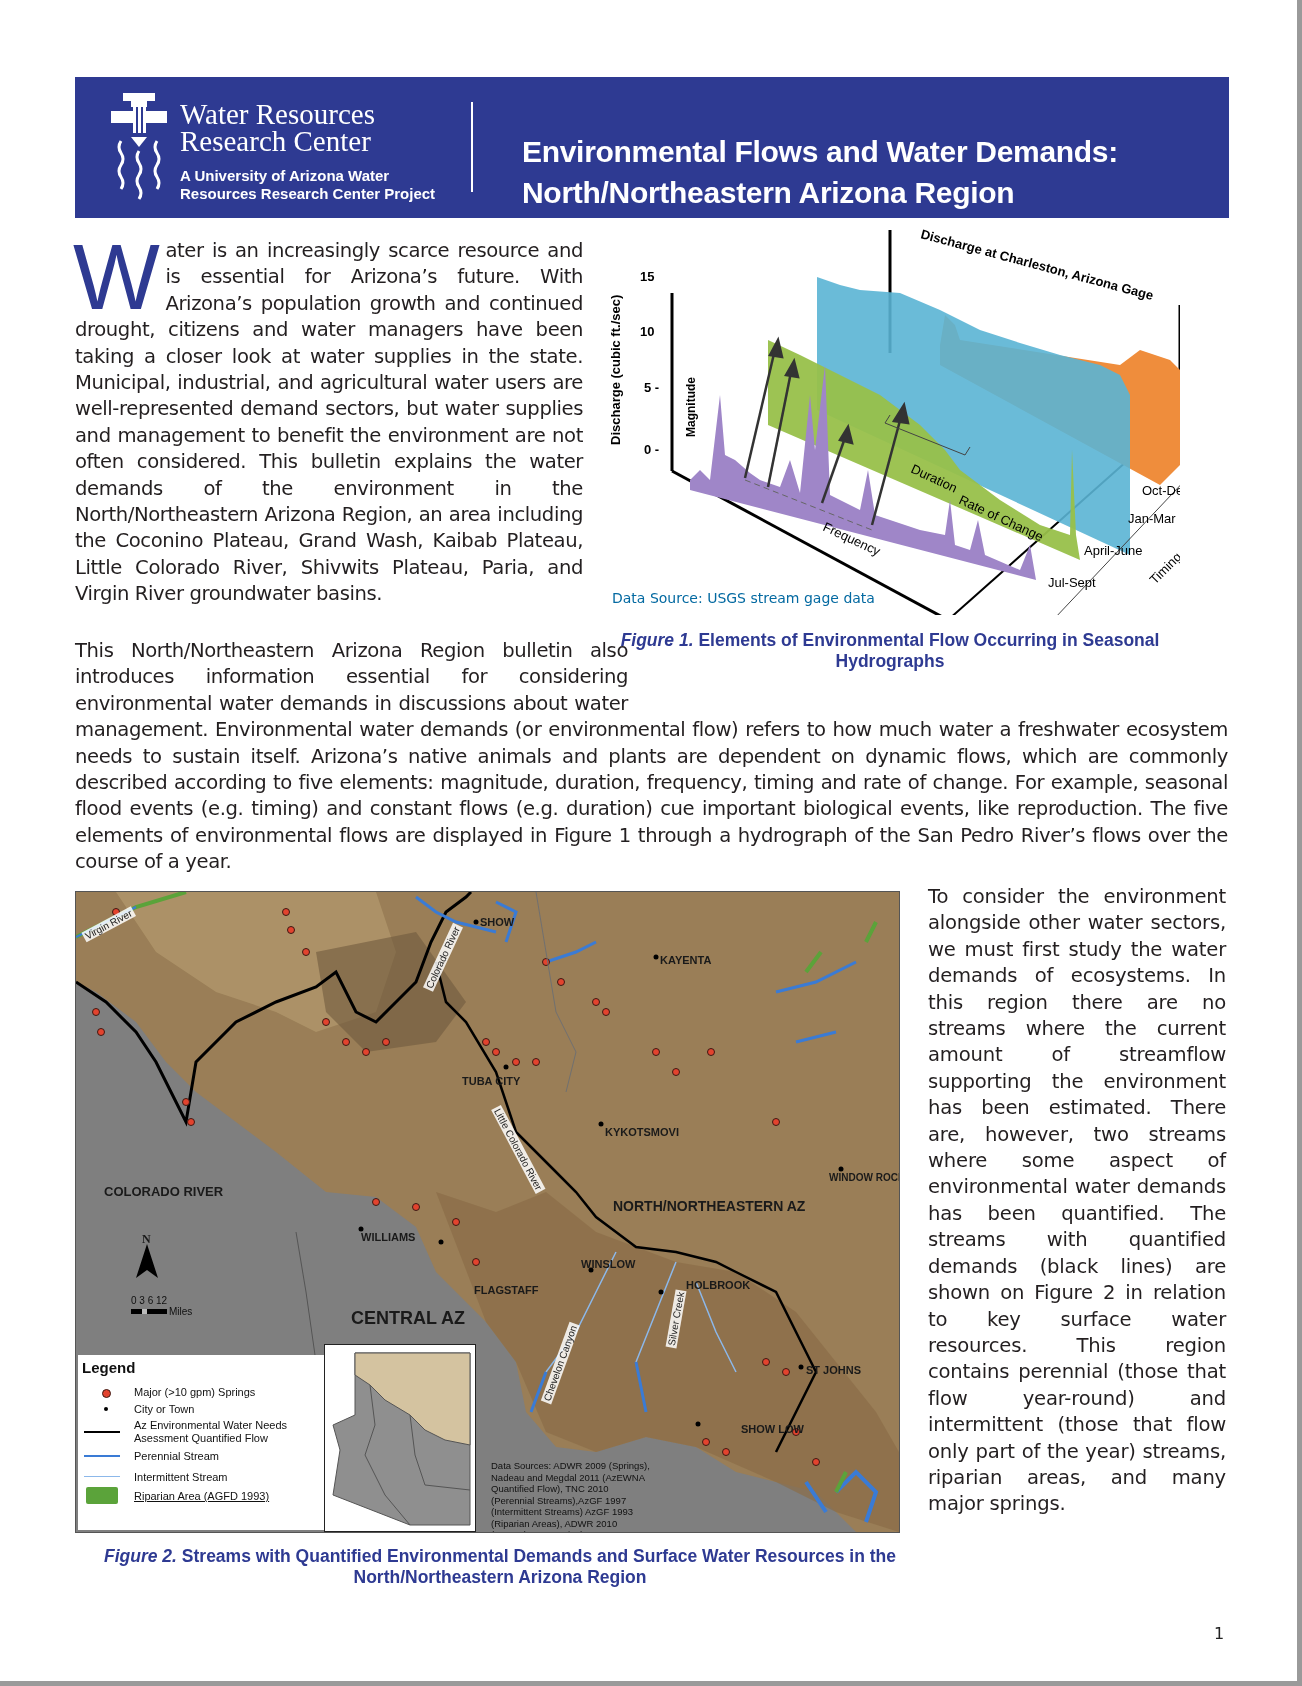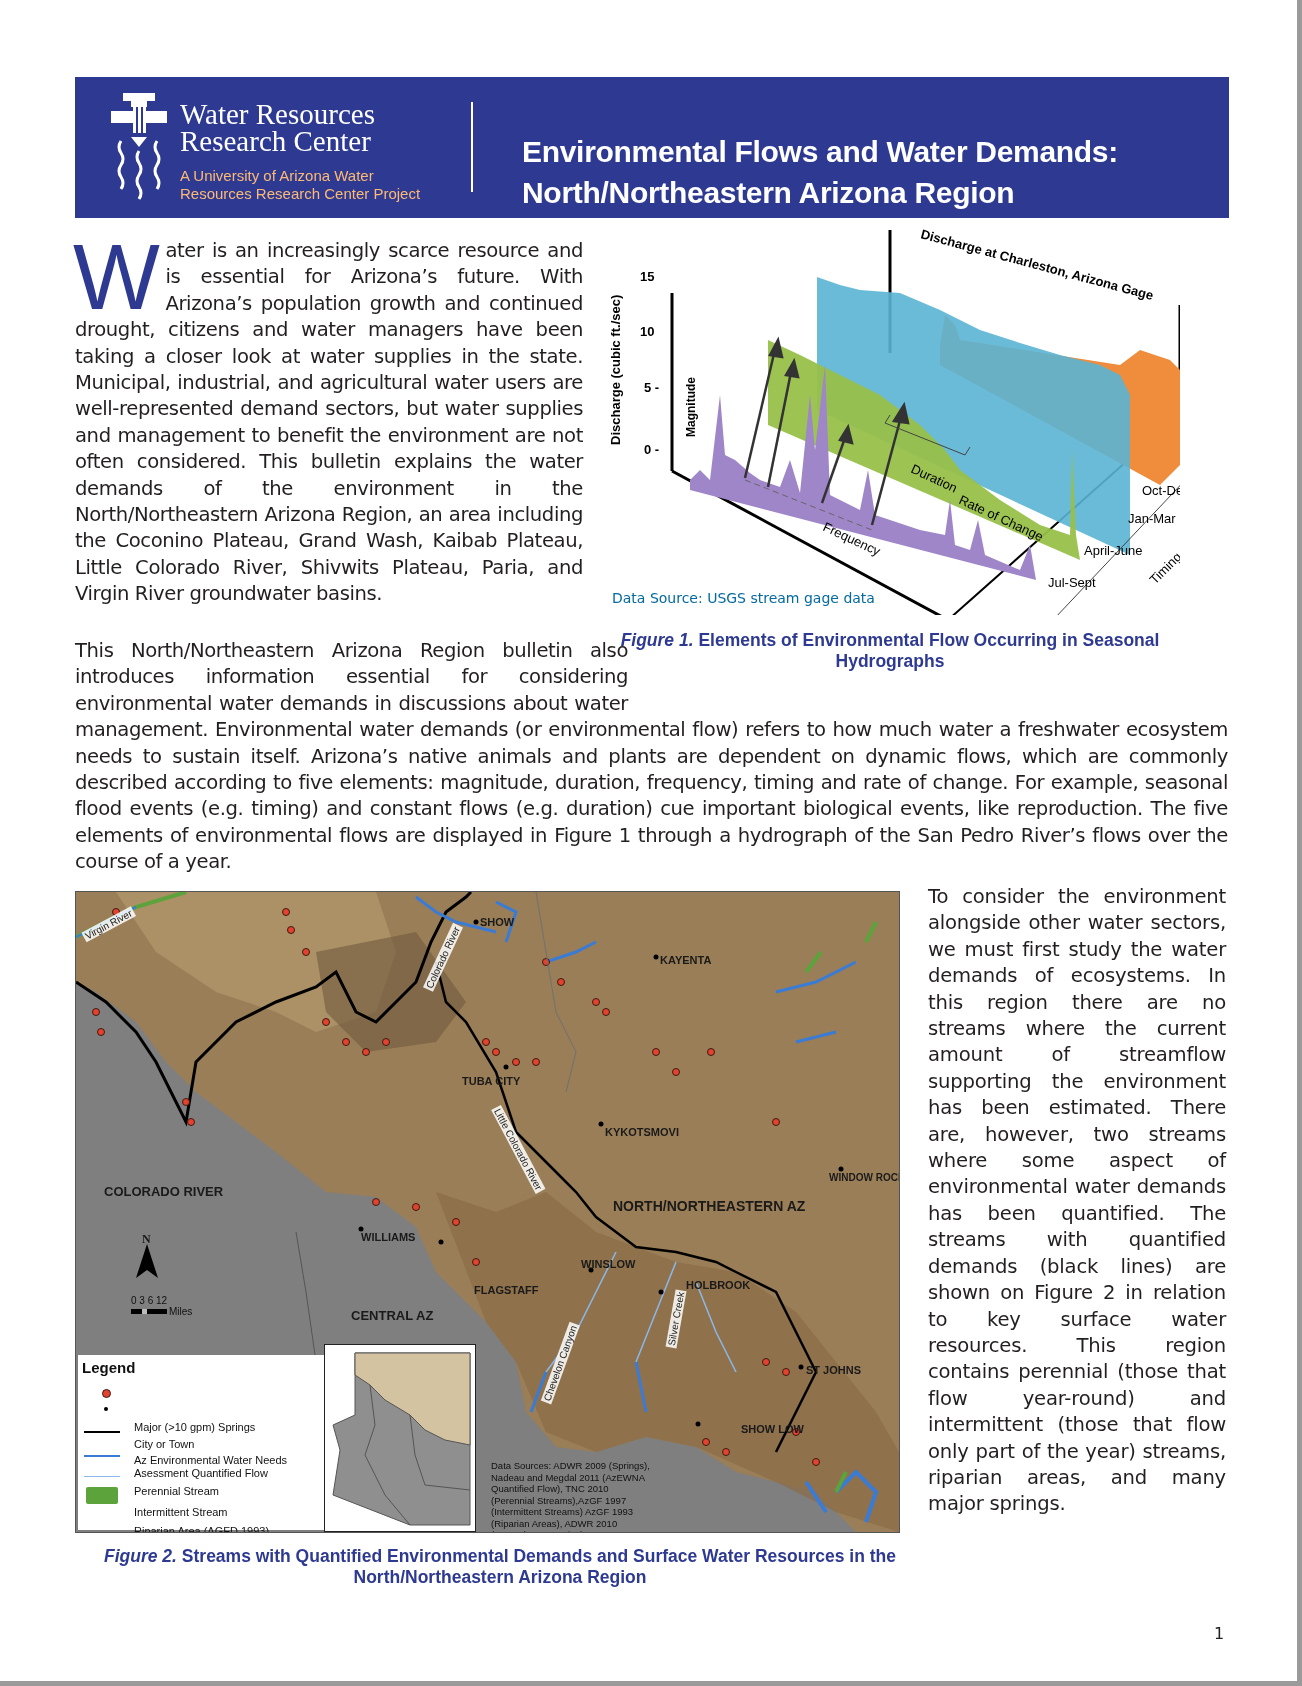--- a/index.html
+++ b/index.html
@@ -4,21 +4,21 @@
 <style>
   html, body { margin:0; padding:0; }
   body { width:1302px; height:1686px; background:#ffffff; position:relative; overflow:hidden; font-family:"Liberation Sans", sans-serif; color:#231f20; }
   .page-border-r { position:absolute; right:0; top:0; width:5px; height:1686px; background:#9a9a9a; }
   .page-border-b { position:absolute; left:0; bottom:0; width:1302px; height:5px; background:#9a9a9a; }
 
   
   .banner { position:absolute; left:75px; top:77px; width:1154px; height:141px; background:#2e3a92; color:#fff; }
   .logo-glyph { position:absolute; left:36px; top:16px; width:56px; height:110px; }
   .org-name { position:absolute; left:105px; top:24px; font-family:"Liberation Serif", serif; font-size:29px; line-height:27px; color:#fff; }
-  .org-sub { position:absolute; left:105px; top:90px; font-family:"Liberation Sans", sans-serif; font-weight:normal; font-size:15px; line-height:18px; color:#fdba74; }
+  .org-sub { position:absolute; left:105px; top:90px; font-family:"Liberation Sans", sans-serif; font-weight:bold; font-size:15px; line-height:18px; color:#ffffff; }
   .banner-divider { position:absolute; left:396px; top:25px; width:2px; height:90px; background:#fff; }
   .banner-title { position:absolute; left:447px; top:30px; font-family:"Liberation Sans", sans-serif; font-weight:bold; font-size:30px; line-height:41px; color:#fff; letter-spacing:-0.3px;margin-top:24px; }
 
   
   .p { position:absolute; font-family:"DejaVu Sans", sans-serif; font-size:19.6px; line-height:26.4px; text-align:justify; color:#231f20; letter-spacing:-0.4px; }
   .p1 { left:75px; top:238px; width:508px; }
   .dropcap { float:left; font-family:"Liberation Sans", sans-serif; color:#2e3a92; font-size:92px; line-height:70px; margin:4px 6px 0 -2px; }
   .p2 { left:75px; top:638px; width:1153px; }
   .p2 .wrapfloat { float:right; width:600px; height:54px; }
   .p3 { left:928px; top:884px; width:298px; letter-spacing:-0.2px; }
@@ -33,21 +33,21 @@
   .datasrc1 { position:absolute; left:612px; top:590px; font-family:"DejaVu Sans", sans-serif; font-size:14px; color:#0369a1; }
 
   
   .map { position:absolute; left:75px; top:891px; width:823px; height:640px; border:1px solid #555; background:#7f7f7f; overflow:hidden; }
   .map svg { position:absolute; left:0; top:0; }
   .maplbl { position:absolute; font-family:"Liberation Sans", sans-serif; font-weight:bold; font-size:11px; color:#1a1a1a; white-space:nowrap; }
   .maplbl.big { font-size:14px; }
   .rivlbl { position:absolute; font-family:"Liberation Sans", sans-serif; font-size:10px; color:#222; background:rgba(255,255,255,0.85); padding:0 2px; white-space:nowrap; transform-origin:left center; }
   .legend { position:absolute; left:2px; top:463px; width:270px; height:175px; background:#fff; }
   .legend-title { position:absolute; left:4px; top:4px; font-family:"Liberation Sans", sans-serif; font-weight:bold; font-size:15px; color:#111; }
-  .lg-item { position:absolute; left:56px; font-family:"Liberation Sans", sans-serif; font-size:11px; line-height:13px; color:#111;margin-top:35px; }
+  .lg-item { position:absolute; left:56px; font-family:"Liberation Sans", sans-serif; font-size:11px; line-height:13px; color:#111; }
   .lg-sym { position:absolute; }
   .inset { position:absolute; left:248px; top:452px; width:150px; height:186px; background:#fff; border:1px solid #222; }
   .map-src { position:absolute; left:415px; top:568px; font-family:"Liberation Sans", sans-serif; font-size:9.5px; line-height:11.5px; color:#111; width:160px; }
   .scale { position:absolute; left:55px; top:403px; font-family:"Liberation Sans", sans-serif; font-size:10px; color:#111; }
   .page-num { position:absolute; left:1214px; top:1624px; font-family:"DejaVu Sans", sans-serif; font-size:16px; color:#222; }
 </style>
 </head>
 <body>
 
 <div class="page-border-r"></div>
@@ -233,21 +233,21 @@
   <div class="maplbl" style="left:529px;top:234px;">KYKOTSMOVI</div>
   <div class="maplbl" style="left:753px;top:280px;font-size:10px;">WINDOW ROCK</div>
   <div class="maplbl" style="left:285px;top:339px;">WILLIAMS</div>
   <div class="maplbl" style="left:398px;top:364px;margin-top:28px;">FLAGSTAFF</div>
   <div class="maplbl" style="left:505px;top:366px;">WINSLOW</div>
   <div class="maplbl" style="left:610px;top:387px;">HOLBROOK</div>
   <div class="maplbl" style="left:730px;top:472px;">ST JOHNS</div>
   <div class="maplbl" style="left:665px;top:531px;text-align:right;">SHOW LOW</div>
 
   <div class="maplbl big" style="left:28px;top:292px;font-size:13px;">COLORADO RIVER</div>
-  <div class="maplbl big" style="left:275px;top:416px;font-size:13px;">CENTRAL AZ</div>
+  <div class="maplbl big" style="left:275px;top:416px;font-size:18px;">CENTRAL AZ</div>
   <div class="maplbl big" style="left:537px;top:306px;">NORTH/NORTHEASTERN AZ</div>
 
   <div class="maplbl" style="left:66px;top:340px;font-family:'Liberation Serif',serif;font-size:12px;">N</div>
   <svg style="position:absolute;left:60px;top:352px;" width="22" height="34">
       <path d="M11 0 L22 34 L11 26 L0 34 Z" fill="#000"></path>
     </svg>
   <div class="scale">
     <div>0 3 6    12</div>
     <div style="display:flex;align-items:center;gap:2px;">
       <span style="display:inline-block;width:36px;height:5px;background:linear-gradient(90deg,#000 0 30%,#bbb 30% 45%,#000 45% 100%);"></span>

